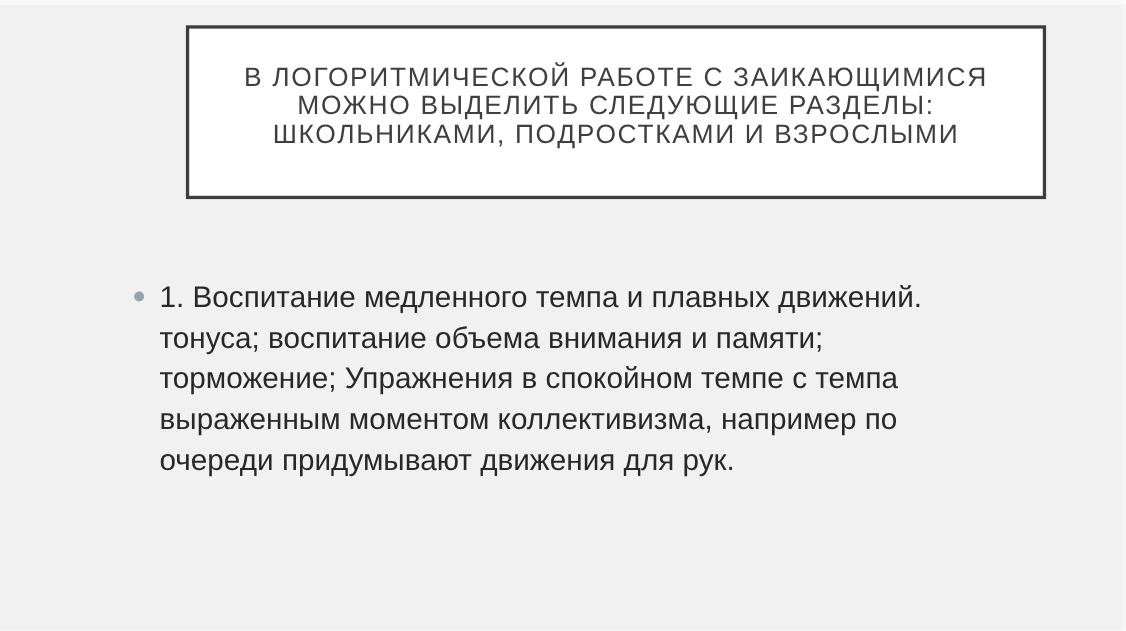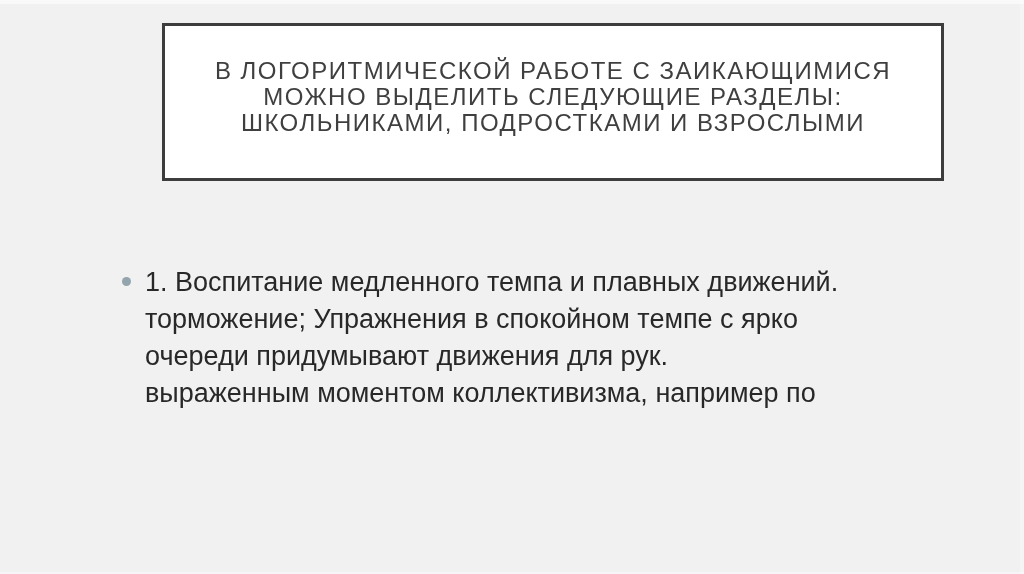--- a/index.html
+++ b/index.html
@@ -13,21 +13,21 @@
     background: var(--slide-bg, #f1f1f2);
     overflow: hidden;
     
     box-shadow: inset 0 4px 0 rgba(255,255,255,0.55),
                 inset -4px 0 0 rgba(255,255,255,0.30),
                 inset 0 -2px 0 rgba(255,255,255,0.30);
   }
 
   .title-box {
     position: absolute;
-    left: 162px;
+    left: 169px;
     top: 23px;
     width: 782px;
     height: 158px;
     background: var(--box-fill, #ffffff);
     border: 3px solid var(--box-border, #3d3d3d);
     display: flex;
     flex-direction: column;
     align-items: center;
     justify-content: center;
     padding-bottom: 10px;
@@ -39,21 +39,21 @@
     line-height: 26px;
     letter-spacing: 1.5px;
     text-align: center;
     white-space: nowrap;
     font-weight: 400;
   }
 
   .bullet-list {
     position: absolute;
     left: 122px;
-    top: 264px;
+    top: 252px;
     width: 790px;
   }
 
   .list-item {
     display: flex;
     align-items: flex-start;
   }
 
   .bullet-dot {
     flex: 0 0 auto;
@@ -83,20 +83,21 @@
     <div class="title-line">В ЛОГОРИТМИЧЕСКОЙ РАБОТЕ С ЗАИКАЮЩИМИСЯ</div>
     <div class="title-line">МОЖНО ВЫДЕЛИТЬ СЛЕДУЮЩИЕ РАЗДЕЛЫ:</div>
     <div class="title-line">ШКОЛЬНИКАМИ, ПОДРОСТКАМИ И ВЗРОСЛЫМИ</div>
   </div>
 
   <div class="bullet-list">
     <div class="list-item">
       <span class="bullet-dot"></span>
       <div class="item-text">
         <div class="body-line">1. Воспитание медленного темпа и плавных движений.</div>
-        <div class="body-line">торможение; Упражнения в спокойном темпе с ярко</div>
+        <div class="body-line">тонуса; воспитание объема внимания и памяти;</div>
+        <div class="body-line">торможение; Упражнения в спокойном темпе с темпа</div>
+        <div class="body-line">выраженным моментом коллективизма, например по</div>
         <div class="body-line">очереди придумывают движения для рук.</div>
-        <div class="body-line">выраженным моментом коллективизма, например по</div>
       </div>
     </div>
   </div>
 
 </div>
 
 </body></html>

